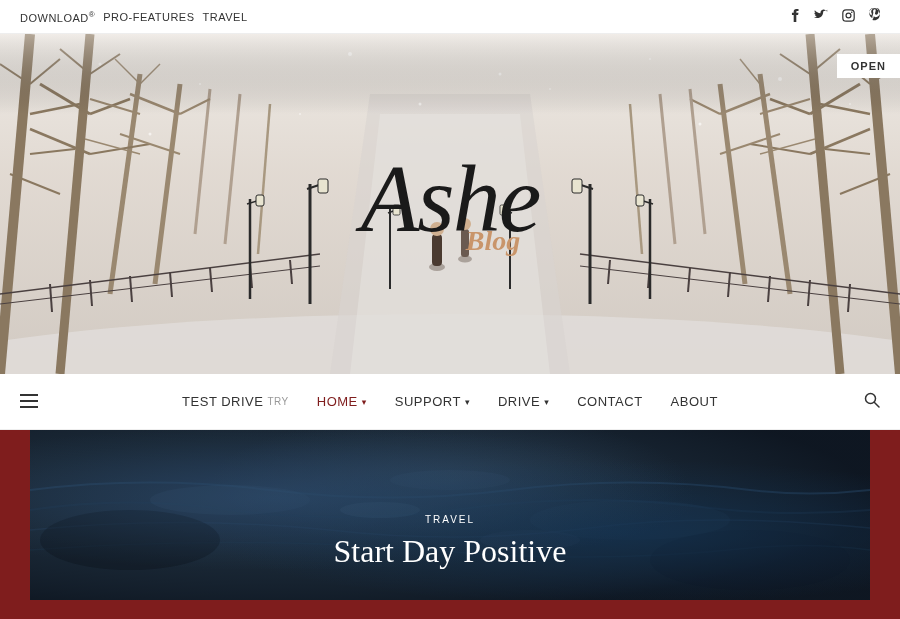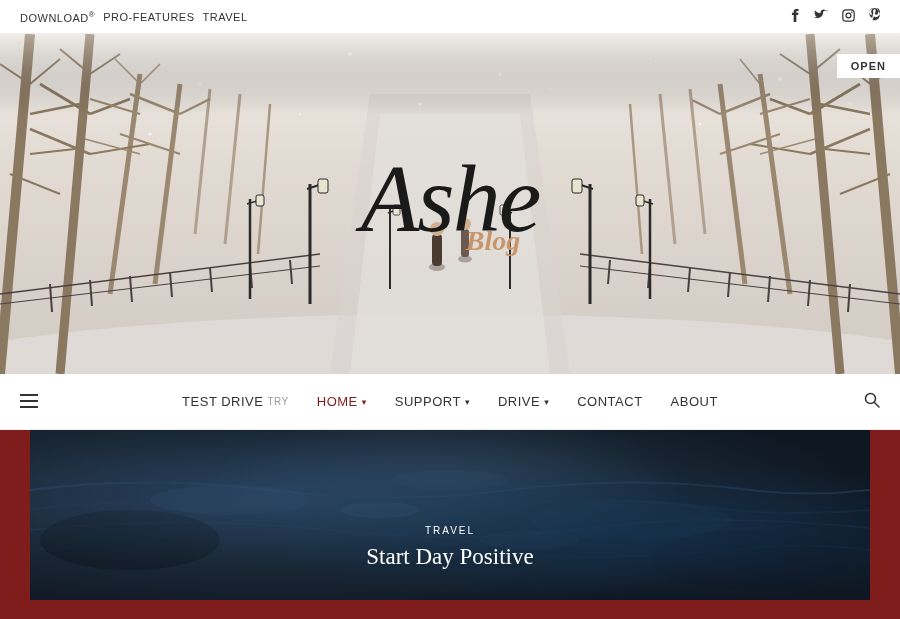--- a/index.html
+++ b/index.html
@@ -163,21 +163,21 @@
       width: 100%;
     }
     .featured-card-category {
       font-size: 10px;
       letter-spacing: 2px;
       color: #fff;
       text-transform: uppercase;
       margin-bottom: 8px;
     }
     .featured-card-title {
-      font-size: 23px;
+      font-size: 32px;
       color: #fff;
       font-family: 'Georgia', serif;
       font-weight: 400;
     }
   </style>
 </head>
 <body>
 
 <div class="top-bar">
   <div class="top-bar-left">

